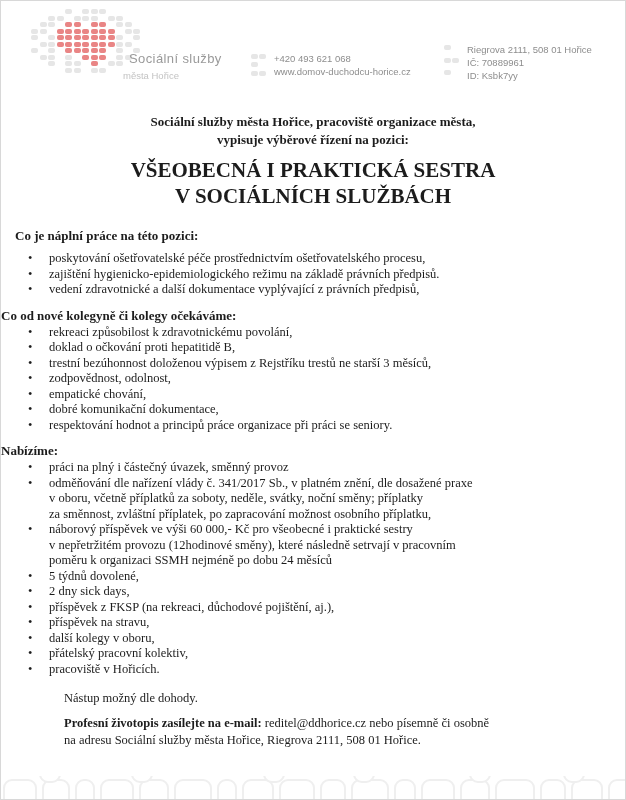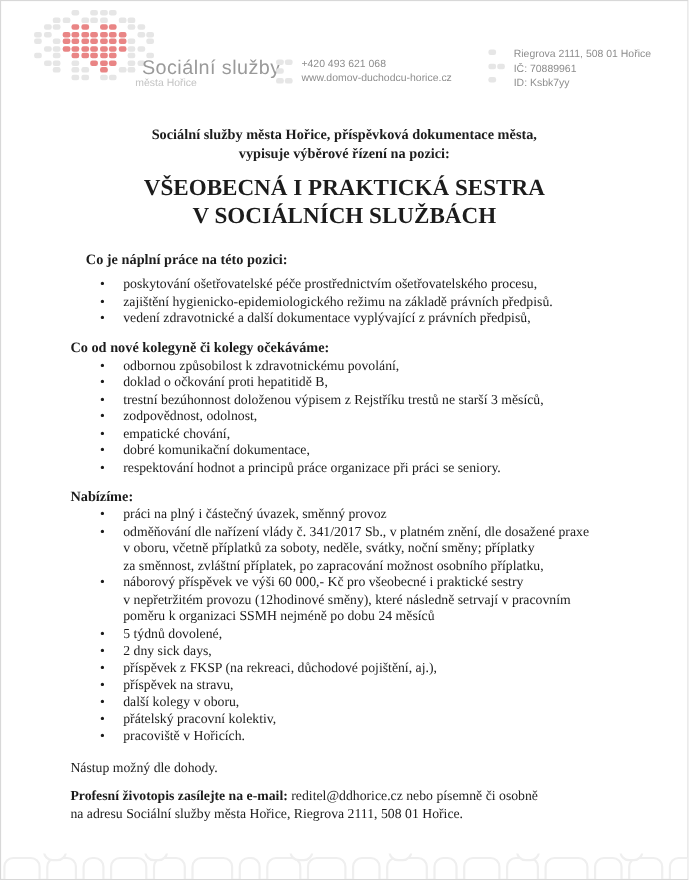--- a/index.html
+++ b/index.html
@@ -5,30 +5,30 @@
   html,body{margin:0;padding:0;background:#fff;}
   .page{
     position:relative;width:626px;height:800px;box-sizing:border-box;
     border:1px solid #d8d8d8;background:#fff;overflow:hidden;
     font-family:"Liberation Serif","DejaVu Serif",serif;color:#1c1c1c;
   }
   
   .letterhead{position:absolute;top:0;left:0;right:0;height:104px;font-family:"Liberation Sans","DejaVu Sans",sans-serif;}
   .logo-mosaic{position:absolute;left:30px;top:8px;}
   .logo-mosaic span,.mini-mosaic span{display:block;}
-  .logo-title{position:absolute;left:128px;top:50px;font-size:18px;letter-spacing:.4px;color:#9a9a9a;}
+  .logo-title{position:absolute;left:128px;top:50px;font-size:13px;letter-spacing:.4px;color:#9a9a9a;}
   .logo-sub{position:absolute;left:122px;top:69px;font-size:9.5px;color:#c3c3c3;}
   .contact{position:absolute;display:flex;gap:8px;color:#8d8d8d;font-size:9.5px;line-height:13px;}
   .contact-left{left:250px;top:51px;}
   .contact-right{left:443px;top:42px;}
   .mini-mosaic{margin-top:2px;}
   
   .intro{margin:112px 0 0;text-align:center;font-weight:bold;font-size:13px;line-height:18px;}
   .main-title{margin:8px 0 0;text-align:center;font-weight:bold;font-size:21px;line-height:26px;}
-  #sections{margin-top:20px;padding-left:63px;font-size:12.5px;}
+  #sections{margin-top:20px;font-size:12.5px;}
   .section h2{font-size:13px;margin:0;line-height:14px;}
   .section-0 h2{margin-left:14px;}
   .section ul{list-style:none;margin:2px 0 0;padding:0 0 0 25px;}
   .section-0 ul{margin-top:8px;}
   .section + .section{margin-top:11px;}
   .section li{position:relative;padding-left:23px;line-height:15.5px;white-space:pre-line;}
   .section li::before{content:"\2022";position:absolute;left:2px;}
   .closing-note{margin:14px 0 0 63px;font-size:12.5px;}
   .cv{margin:9px 0 0 63px;font-size:12.5px;line-height:16.5px;max-width:525px;}
   .cv .cv-rest{white-space:pre-line;}
@@ -205,37 +205,37 @@
           <span style="width: 7px; height: 5px; border-radius: 2px;"></span>
         </div>
       <div>
         <div>Riegrova 2111, 508 01 Hořice</div>
         <div>IČ: 70889961</div>
         <div>ID: Ksbk7yy</div>
       </div>
     </div>
   </header>
 
-  <p class="intro"><span>Sociální služby města Hořice, příspěvková dokumentace města,</span><br><span>vypisuje výběrové řízení na pozici:</span></p>
+  <p class="intro"><span>Sociální služby města Hořice, pracoviště organizace města,</span><br><span>vypisuje výběrové řízení na pozici:</span></p>
 
   <h1 class="main-title"><span>VŠEOBECNÁ I PRAKTICKÁ SESTRA</span><br><span>V SOCIÁLNÍCH SLUŽBÁCH</span></h1>
 
   <div id="sections">
       <section class="section section-0">
         <h2>Co je náplní práce na této pozici:</h2>
         <ul>
           <li>poskytování ošetřovatelské péče prostřednictvím ošetřovatelského procesu,</li>
           <li>zajištění hygienicko-epidemiologického režimu na základě právních předpisů.</li>
           <li>vedení zdravotnické a další dokumentace vyplývající z právních předpisů,</li>
         </ul>
       </section>
       <section class="section section-1">
         <h2>Co od nové kolegyně či kolegy očekáváme:</h2>
         <ul>
-          <li>odbornou způsobilost k zdravotnickému povolání,</li>
+          <li>rekreaci způsobilost k zdravotnickému povolání,</li>
           <li>doklad o očkování proti hepatitidě B,</li>
           <li>trestní bezúhonnost doloženou výpisem z Rejstříku trestů ne starší 3 měsíců,</li>
           <li>zodpovědnost, odolnost,</li>
           <li>empatické chování,</li>
           <li>dobré komunikační dokumentace,</li>
           <li>respektování hodnot a principů práce organizace při práci se seniory.</li>
         </ul>
       </section>
       <section class="section section-2">
         <h2>Nabízíme:</h2>

